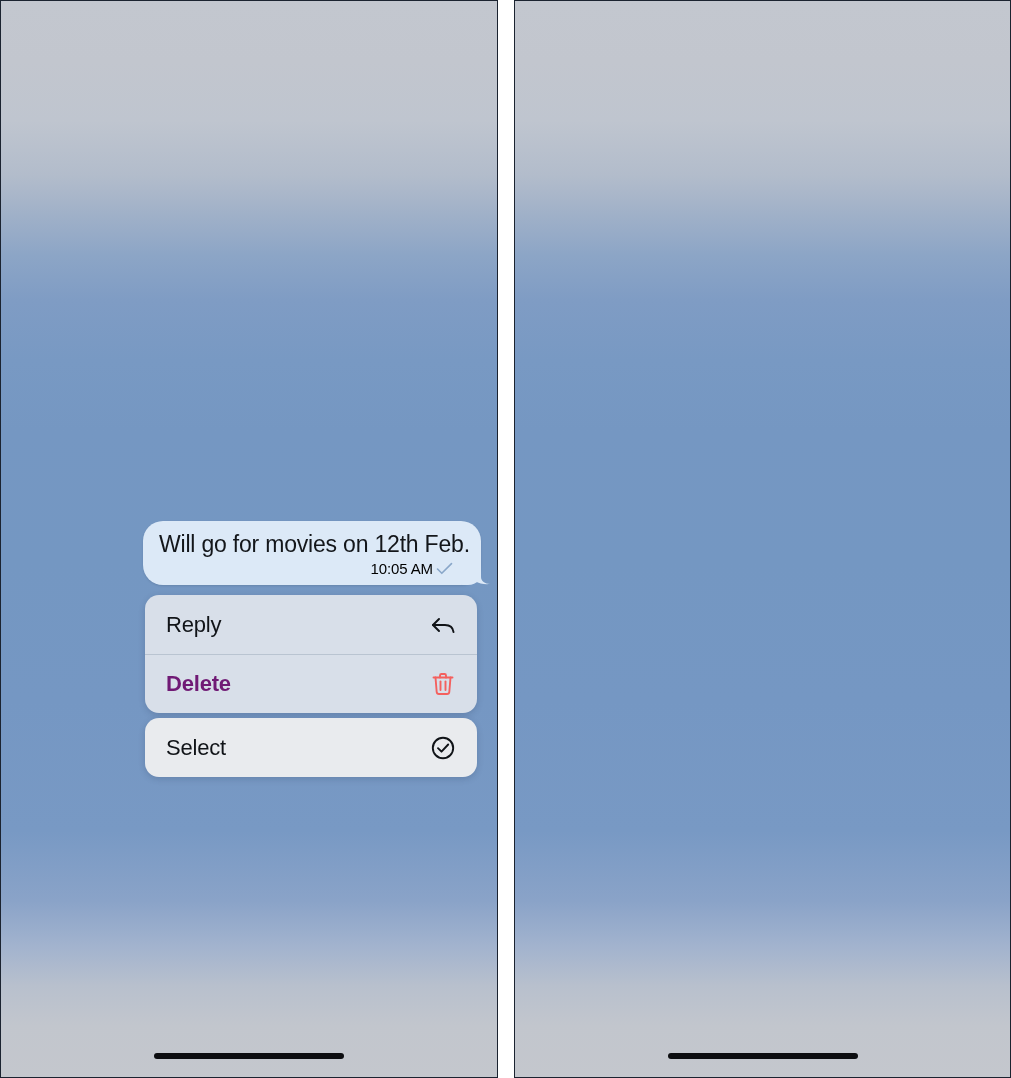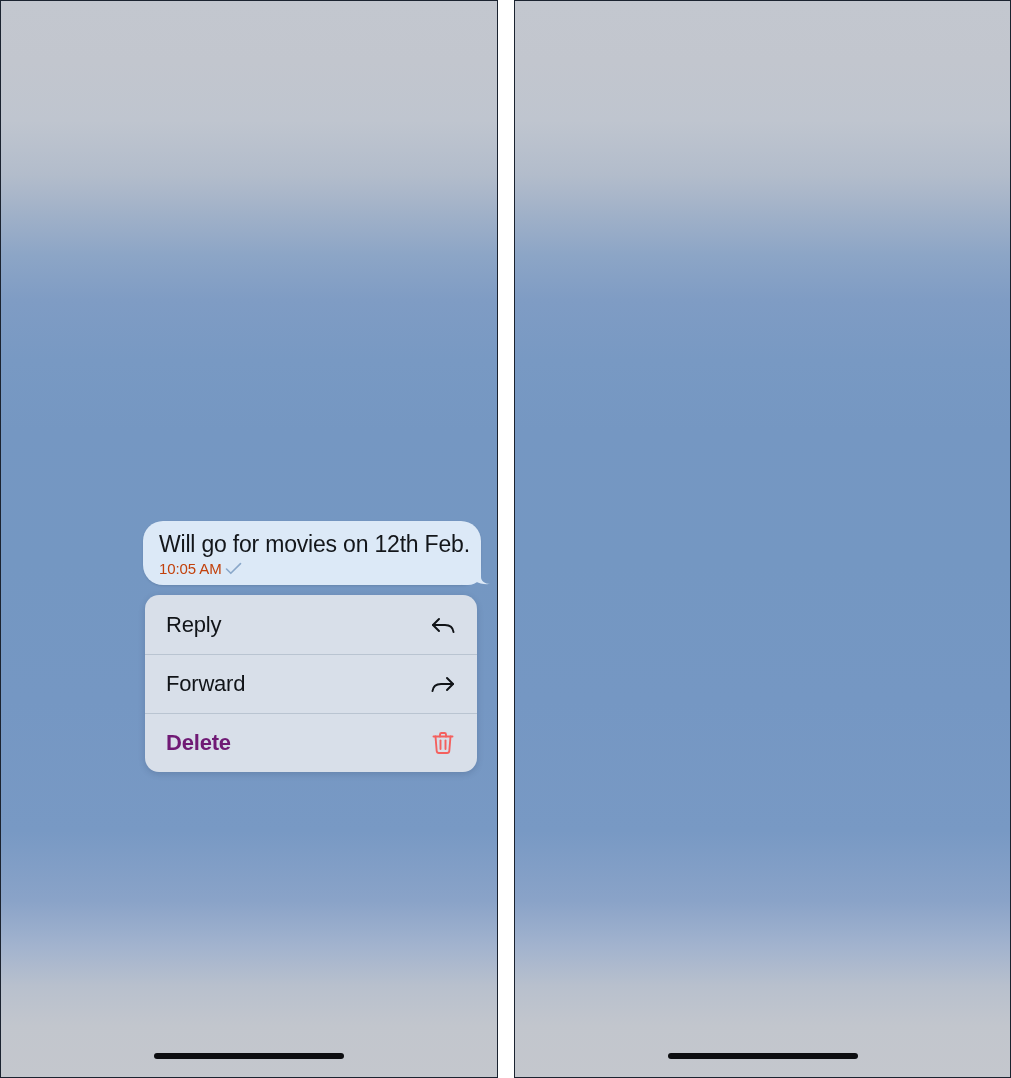--- a/index.html
+++ b/index.html
@@ -81,25 +81,25 @@
   .bubble-text {
     font-size: 23px;
     color: #13161a;
     line-height: 1.18;
     letter-spacing: -.2px;
     white-space: nowrap;
   }
   .bubble-meta {
     display: flex;
     align-items: center;
-    justify-content: flex-start;
+    justify-content: flex-end;
     gap: 3px;
     margin-top: 2px;
     font-size: 15px;
-    color: #c2410c;
+    color: #000000;
     letter-spacing: -.1px;
   }
   .tick { width: 17px; height: 13px; display: block; }
 
   
   .ctx-menu {
     position: absolute;
     left: 144px;
     top: 594px;
     width: 332px;
@@ -179,41 +179,43 @@
           <span class="ctx-label">Reply</span>
           <svg class="ctx-icon" viewBox="0 0 28 28" fill="none" stroke="currentColor" stroke-width="2" stroke-linecap="round" stroke-linejoin="round">
             <path d="M10 8 L4 14 L10 20"></path>
             <path d="M4 14 H16 C21 14 24 17 24.5 21"></path>
           </svg>
         </div>
 
 
 
 
-        <div class="ctx-row">
-          <span class="ctx-label">Forward</span>
-          <svg class="ctx-icon" viewBox="0 0 28 28" fill="none" stroke="currentColor" stroke-width="2" stroke-linecap="round" stroke-linejoin="round">
-            <path d="M18 8 L24 14 L18 20"></path>
-            <path d="M24 14 H12 C7 14 4 17 3.5 21"></path>
-          </svg>
-        </div>
 
         <div class="ctx-row danger">
           <span class="ctx-label">Delete</span>
           <svg class="ctx-icon" viewBox="0 0 28 28" fill="none" stroke="currentColor" stroke-width="1.9" stroke-linejoin="round" stroke-linecap="round">
             <path d="M4.5 7.5 H23.5"></path>
             <path d="M11 7.5 V5.5 C11 4.7 11.6 4 12.5 4 H15.5 C16.4 4 17 4.7 17 5.5 V7.5"></path>
             <path d="M6.5 7.5 L7.7 22 C7.8 23.3 8.8 24 10 24 H18 C19.2 24 20.2 23.3 20.3 22 L21.5 7.5"></path>
             <path d="M11.5 11.5 V20"></path>
             <path d="M16.5 11.5 V20"></path>
           </svg>
         </div>
 
       </div>
 
+      <div class="ctx-group secondary">
+        <div class="ctx-row">
+          <span class="ctx-label">Select</span>
+          <svg class="ctx-icon" viewBox="0 0 28 28" fill="none" stroke="currentColor" stroke-width="1.9" stroke-linecap="round" stroke-linejoin="round">
+            <circle cx="14" cy="14" r="10.2"></circle>
+            <path d="M9 14.2 L12.5 17.7 L19.2 10.5"></path>
+          </svg>
+        </div>
+      </div>
     </div>
 
     <div class="home-bar"></div>
   </div>
 
   <div class="panel right">
 
     <div class="home-bar"></div>
   </div>
 

